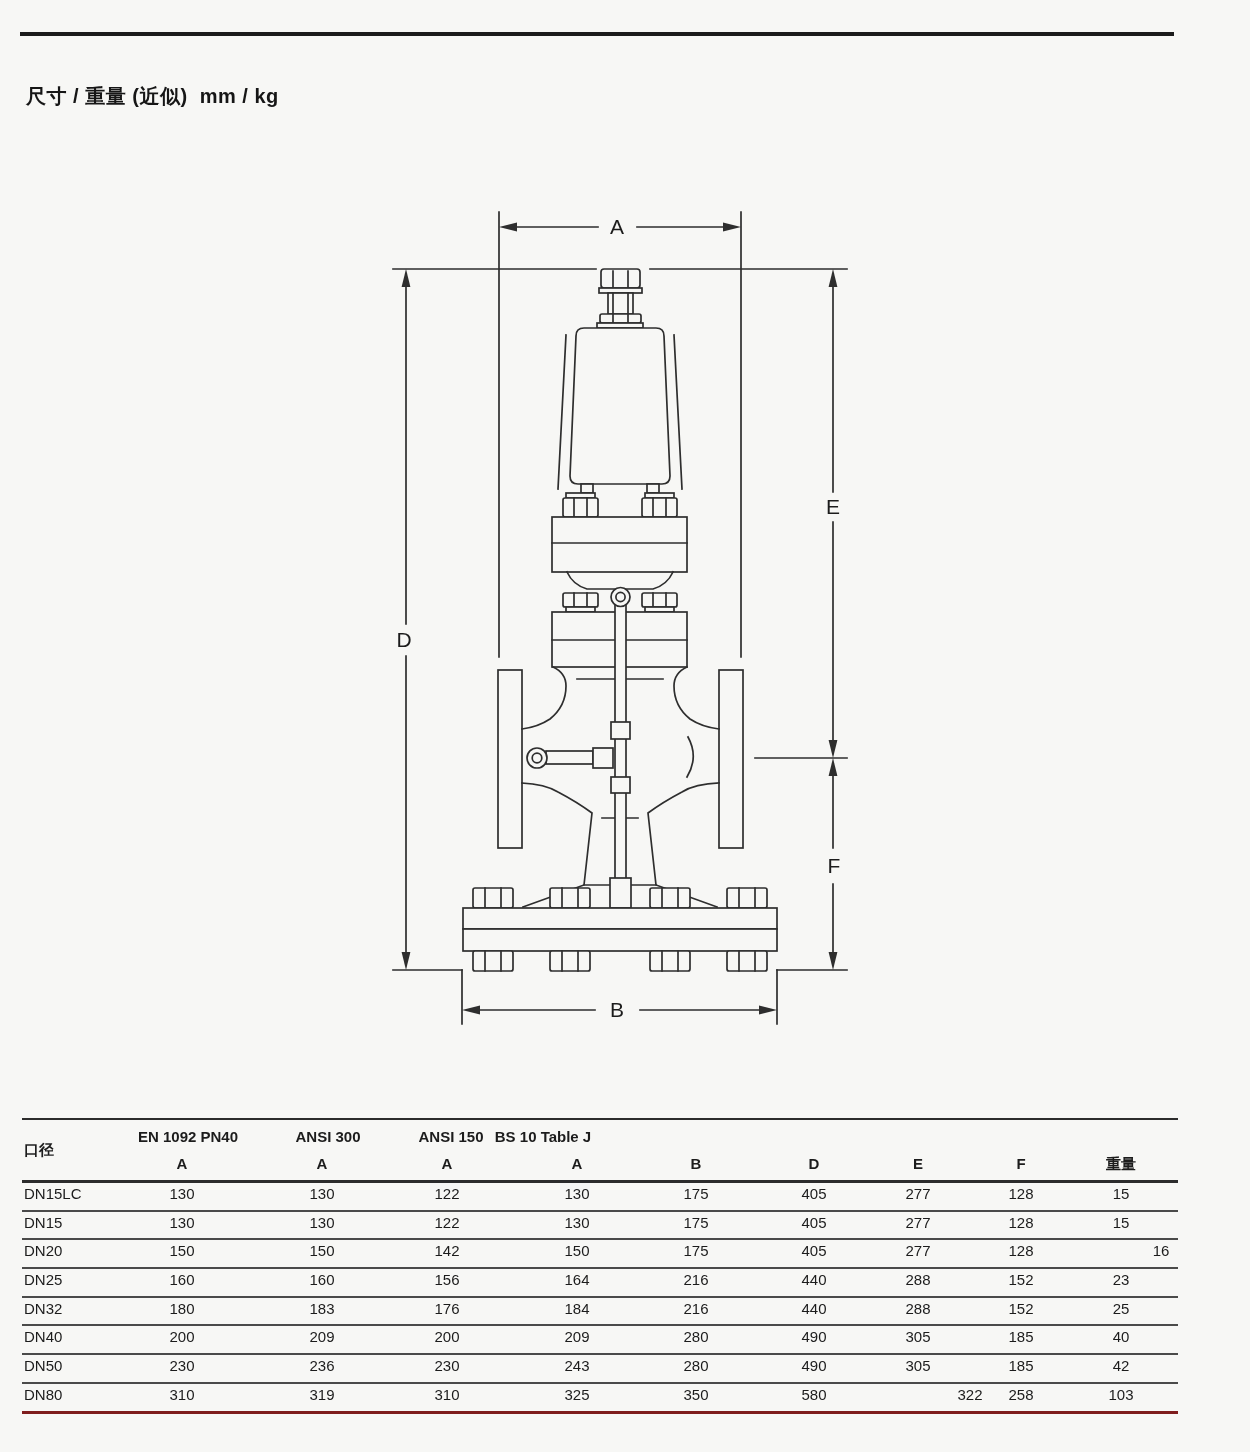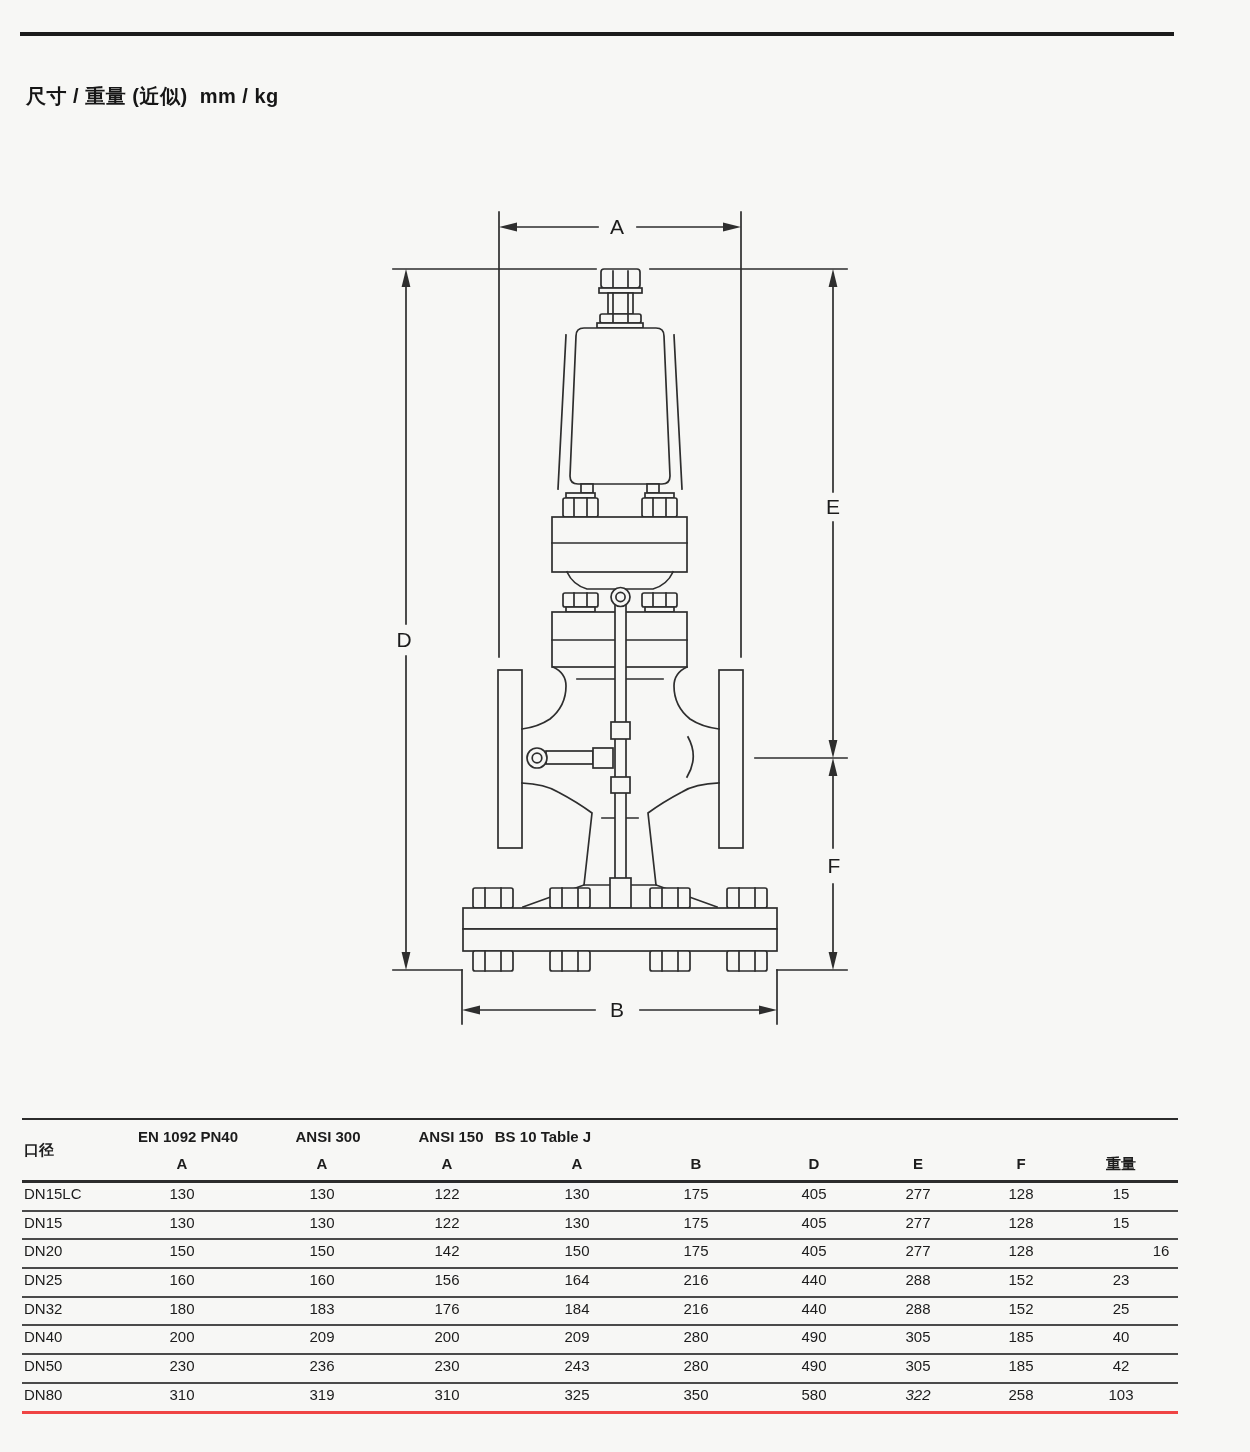--- a/index.html
+++ b/index.html
@@ -10,21 +10,21 @@
          white-space:pre;letter-spacing:.5px;color:#161616;}
   svg.drawing{position:absolute;left:0;top:0;}
 
   .tbl{position:absolute;left:22px;top:1118px;width:1156px;font-size:15px;}
   .thead{position:relative;height:60px;border-top:2px solid #2c2c2c;border-bottom:3px solid #2c2c2c;}
   .ghead{position:absolute;top:8px;transform:translateX(-50%);font-weight:bold;white-space:nowrap;}
   .shead{position:absolute;top:35px;transform:translateX(-50%);font-weight:bold;}
   .size-head{position:absolute;left:2px;top:21px;font-weight:bold;}
   .tbody{position:relative;}
   .trow{position:relative;height:26.7px;border-bottom:2px solid #4a4a4a;}
-  .trow:last-child{border-bottom:3px solid #ef4444;}
+  .trow:last-child{border-bottom:3px solid #7f1d1d;}
   .cell{position:absolute;top:2px;}
   .cell.size{left:2px;}
   .cell.num{transform:translateX(-50%);}
 </style>
 </head>
 <body>
 
 <div class="page">
 
   <div class="top-rule"></div>
@@ -284,20 +284,20 @@
           <span class="cell num" style="left: 1099px;">42</span>
         </div>
         <div class="trow">
           <span class="cell size">DN80</span>
           <span class="cell num" style="left: 160px;">310</span>
           <span class="cell num" style="left: 300px;">319</span>
           <span class="cell num" style="left: 425px;">310</span>
           <span class="cell num" style="left: 555px;">325</span>
           <span class="cell num" style="left: 674px;">350</span>
           <span class="cell num" style="left: 792px;">580</span>
-          <span class="cell num" style="left: 896px; font-style: italic;">322</span>
+          <span class="cell num" style="left: 948px;">322</span>
           <span class="cell num" style="left: 999px;">258</span>
           <span class="cell num" style="left: 1099px;">103</span>
         </div>
       </div>
   </div>
 
 </div>
 
 </body></html>

